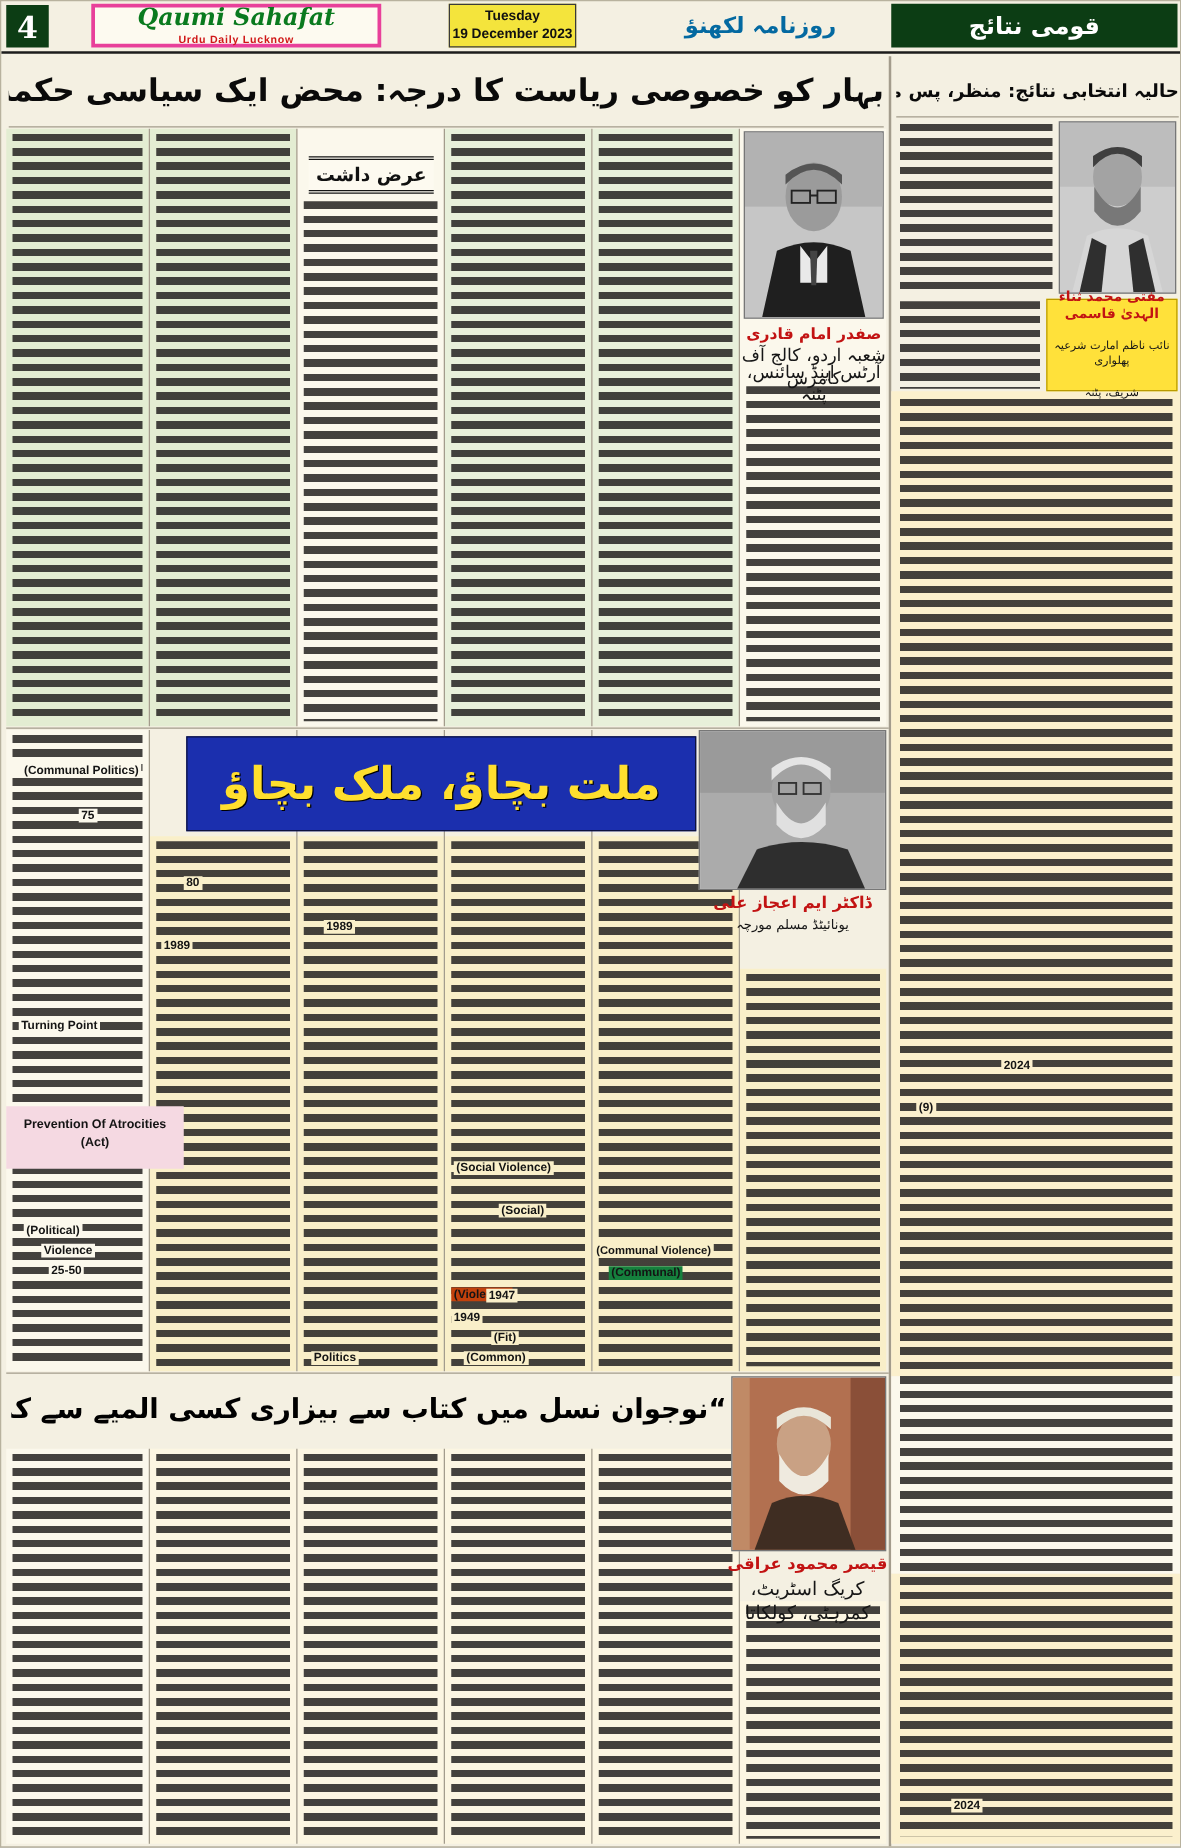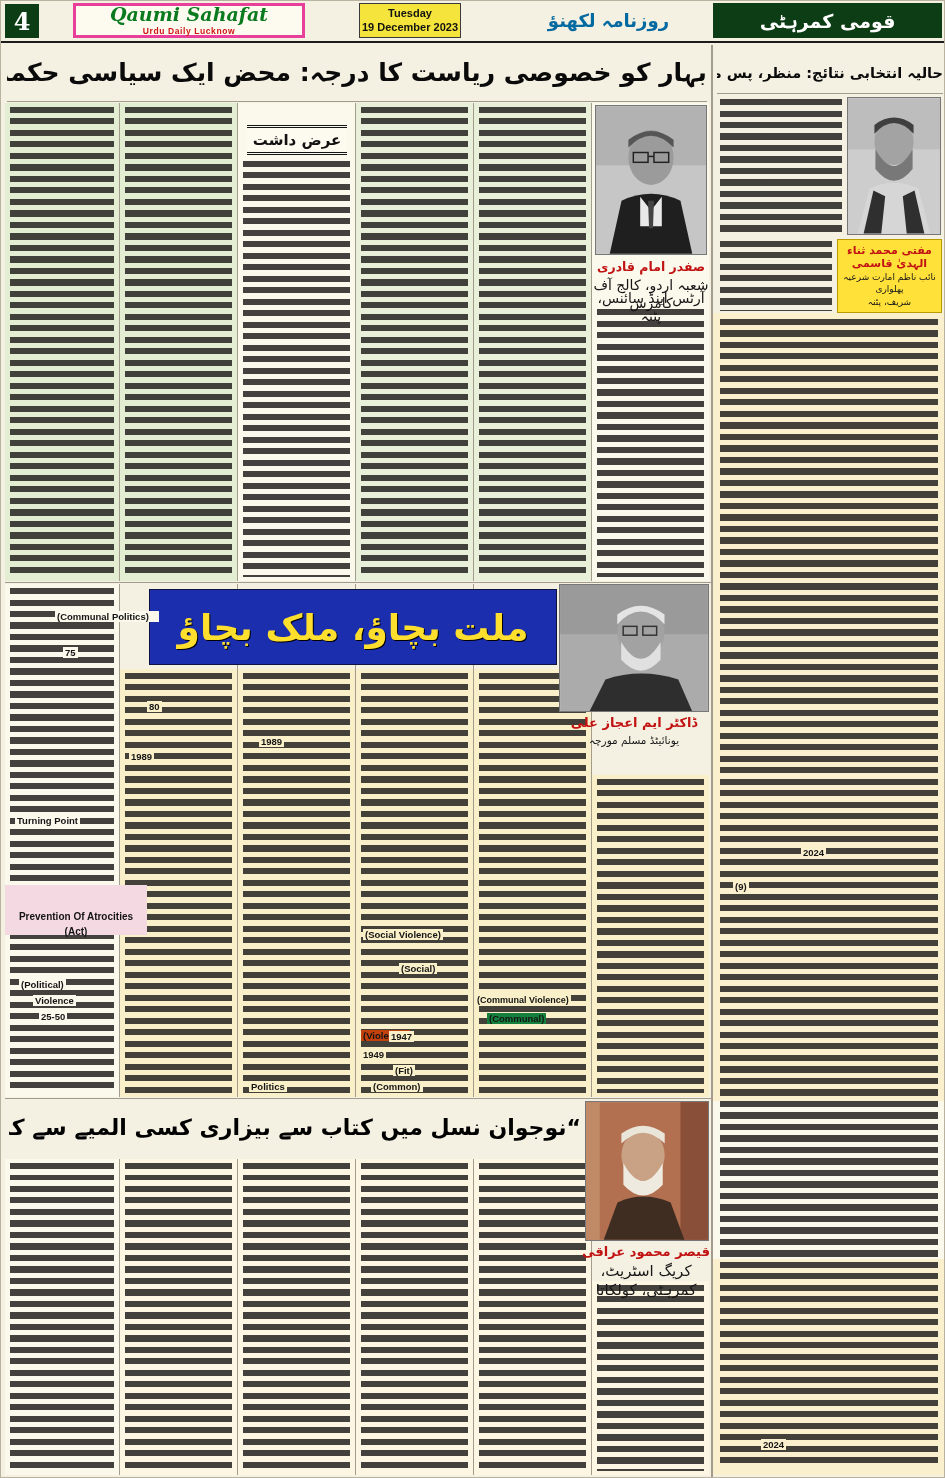--- a/index.html
+++ b/index.html
@@ -31,28 +31,28 @@
   .photo { border:1px solid #777; display:block; background:#cfcfcf; }
   .cap-name { color:#c21313; font-weight:bold; text-align:center; font-size:12.5px; line-height:1.2; }
   .cap-line { color:#161616; text-align:center; font-size:14px; line-height:1.25; }
   .banner { background:#1b2fae; border:1px solid #0d123f; display:flex; align-items:center; justify-content:center; }
   .banner span { color:#ffdf2e; font-weight:bold; font-size:36px; text-shadow:1px 1px 0 #000; }
   .b-headline { font-weight:bold; font-size:22px; text-align:center; white-space:nowrap;
                 overflow:hidden; line-height:50px; color:#000; }
   .r-headline { font-weight:bold; font-size:14.5px; text-align:center; white-space:nowrap;
                 overflow:hidden; line-height:36px; color:#0a0a0a; }
   .cap-box { background:#ffe13a; border:1px solid #b99b00; display:flex; flex-direction:column;
-             align-items:center; justify-content:center; gap:2px; padding:0; }
+             align-items:center; justify-content:center; gap:15px; padding:0; }
   .cap-box .cap-name { font-size:11px; }
   .cap-box .cap-line { font-size:9px; }
   .term { position:absolute; font:bold 9.5px "Liberation Sans",sans-serif; color:#141414;
           z-index:6; padding:0 2px; white-space:nowrap; }
-  .term.center { text-align:left;margin-left:46px; }
+  .term.center { text-align:right; }
   .pinkbox { background:#f5d9e2; z-index:5; text-align:center;
-             font:bold 10px "Liberation Sans",sans-serif; color:#141414; padding-top:24px; }
+             font:bold 10px "Liberation Sans",sans-serif; color:#141414; padding-top:7px; }
   .pinkbox span { display:block; line-height:1.5; }
   .z1 { z-index:1; } .z4 { z-index:4; }
 </style>
 </head>
 <body>
 
 <div class="page">
 
   <div class="abs pagenum" style="left:4px;top:3px;width:34px;height:34px;">
     <span>4</span>
@@ -60,21 +60,21 @@
   <div class="abs masthead" style="left:72px;top:2px;width:232px;height:35px;">
     <div class="mh-title">Qaumi Sahafat</div>
     <div class="mh-sub">Urdu Daily Lucknow</div>
   </div>
   <div class="abs datebox" style="left:358px;top:2px;width:102px;height:35px;">
     <div>Tuesday</div>
     <div>19 December 2023</div>
   </div>
   <div class="abs urdu mh-urdu" style="left:534px;top:4px;width:134px;height:32px;">روزنامہ لکھنؤ</div>
   <div class="abs greenbar urdu" style="left:712px;top:2px;width:229px;height:35px;">
-    <span>قومی کمرہٹی</span>
+    <span>قومی نتائج</span>
   </div>
   <div class="abs" style="left:0;top:40px;width:945px;height:2px;background:#1c1c1c;"></div>
   <div class="abs vline" style="left:710px;top:44px;width:2px;height:1434px;"></div>
 
   <div class="abs urdu lead-headline" style="left:6px;top:48px;width:700px;height:48px;">بہار کو خصوصی ریاست کا درجہ: محض ایک سیاسی حکمتِ عملی یا سنجیدہ تصور؟</div>
   <div class="abs hline" style="left:6px;top:100px;width:700px;"></div>
 
   <div class="abs" style="left:4px;top:102px;width:114px;height:478px;background:#e3edd2;"></div>
   <div class="abs" style="left:119px;top:102px;width:117px;height:478px;background:#e3edd2;"></div>
   <div class="abs" style="left:237px;top:102px;width:117px;height:478px;background:#fbf8ec;"></div>

